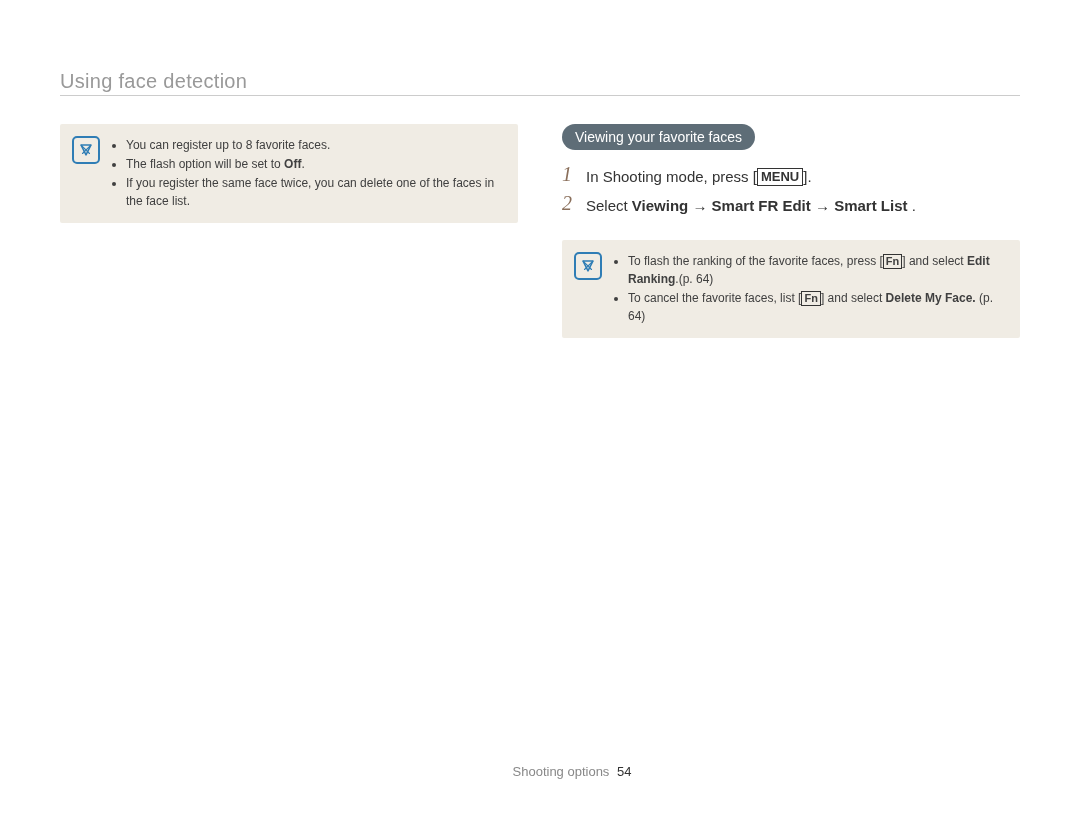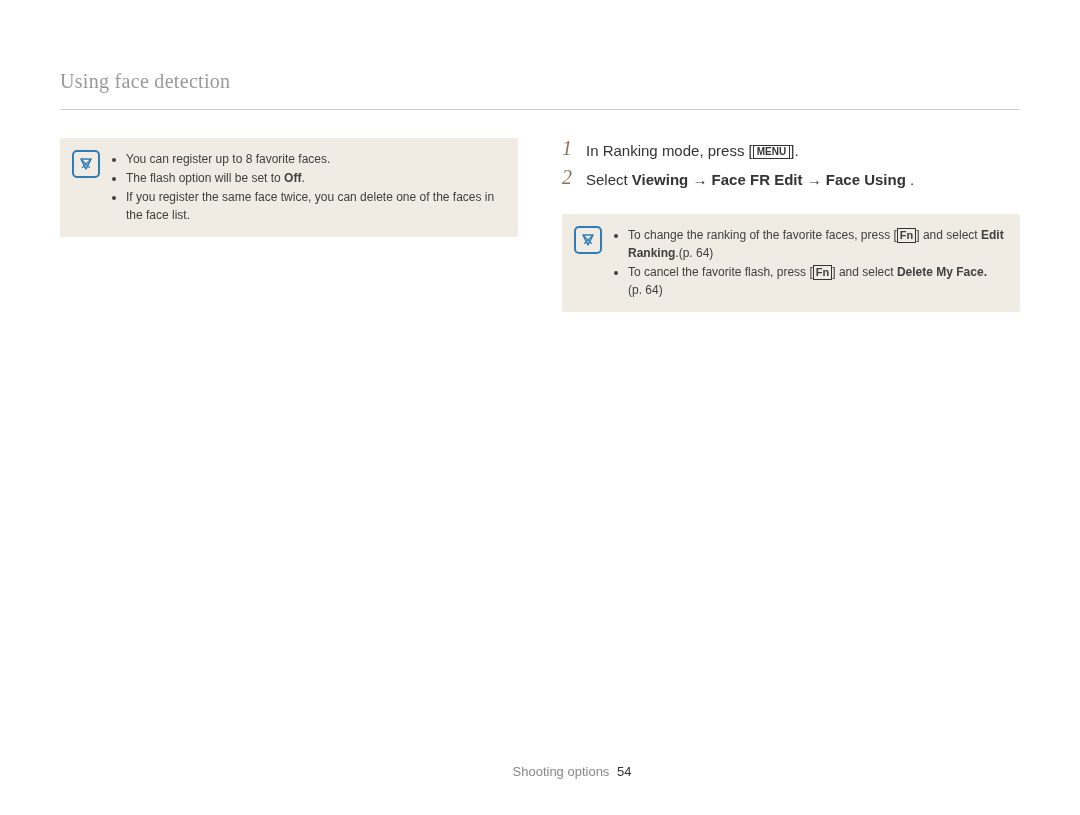--- a/index.html
+++ b/index.html
@@ -17,24 +17,23 @@
     height: 100%;
     padding: 70px 60px 0 60px;
     box-sizing: border-box;
     position: relative;
   }
   .header-title {
     font-size: 20px;
     font-weight: 300;
     color: #999;
     letter-spacing: 0.3px;
-    padding-bottom: 16px;
+    padding-bottom: 2px;
     border-bottom: 1px solid #ccc;
     margin-bottom: 28px;
-    font-family: Liberation Serif, serif;
   }
   .two-col {
     display: flex;
     gap: 44px;
   }
   .col {
     flex: 1;
   }
   .note-box {
     background: #f0ece4;
@@ -98,21 +97,21 @@
     width: 14px;
   }
   .step-body {
     flex: 1;
     line-height: 1.4;
     padding-top: 2px;
   }
   .menu-button {
     border: 1px solid #333;
     padding: 0 3px;
-    font-size: 10px;
+    font-size: 13px;
     font-weight: bold;
     display: inline-block;
     line-height: 1.2;
     vertical-align: 1px;
   }
   .fn-button {
     border: 1px solid #333;
     padding: 0 2px;
     font-size: 11px;
     font-weight: bold;
@@ -159,50 +158,51 @@
           <li><span>You can register up to 8 favorite faces.</span></li>
           <li>
             <span>The flash option will be set to </span><b>Off</b><span>.</span>
           </li>
           <li><span>If you register the same face twice, you can delete one of the faces in the face list.</span></li>
         </ul>
       </div>
     </div>
 
     <div class="col">
+      <div class="section-badge">Viewing your favorite faces</div>
 
       <div class="step">
         <div class="step-num">1</div>
         <div class="step-body">
-          <span>In Ranking mode, press [</span><span class="menu-button">MENU</span><span>].</span>
+          <span>In Shooting mode, press [</span><span class="menu-button">MENU</span><span>].</span>
         </div>
       </div>
 
       <div class="step">
         <div class="step-num">2</div>
         <div class="step-body">
-          <span>Select </span><b>Viewing</b><span class="arrow"> → </span><b>Face FR Edit</b><span class="arrow"> → </span><b>Face Using</b><span> .</span>
+          <span>Select </span><b>Viewing</b><span class="arrow"> → </span><b>Smart FR Edit</b><span class="arrow"> → </span><b>Smart List</b><span> .</span>
         </div>
       </div>
 
       <div style="height:18px"></div>
 
       <div class="note-box">
         <div class="note-icon">
           <svg viewBox="0 0 20 20">
               <path d="M3 3 L17 3 M3 3 L10 17 M17 3 L10 17 M10 17 L3 3"></path>
               <path d="M3 3 L15 15 M17 3 L5 15" stroke-width="1.6"></path>
             </svg>
         </div>
         <ul class="note-list">
           <li>
-            <span>To change the ranking of the favorite faces, press [</span><span class="fn-button">Fn</span><span>] and select </span><b>Edit Ranking</b><span>.(p. 64)</span>
+            <span>To flash the ranking of the favorite faces, press [</span><span class="fn-button">Fn</span><span>] and select </span><b>Edit Ranking</b><span>.(p. 64)</span>
           </li>
           <li>
-            <span>To cancel the favorite flash, press [</span><span class="fn-button">Fn</span><span>] and select </span><b>Delete My Face.</b><span> (p. 64)</span>
+            <span>To cancel the favorite faces, list [</span><span class="fn-button">Fn</span><span>] and select </span><b>Delete My Face.</b><span> (p. 64)</span>
           </li>
         </ul>
       </div>
 
     </div>
   </div>
 
   <div class="footer">
     <span>Shooting options</span>
     <span class="page-num">54</span>

